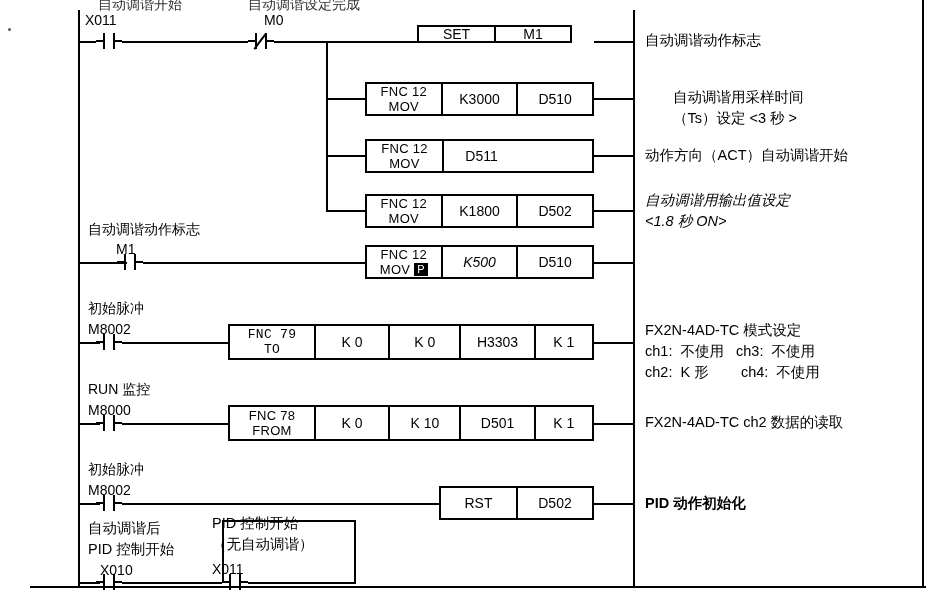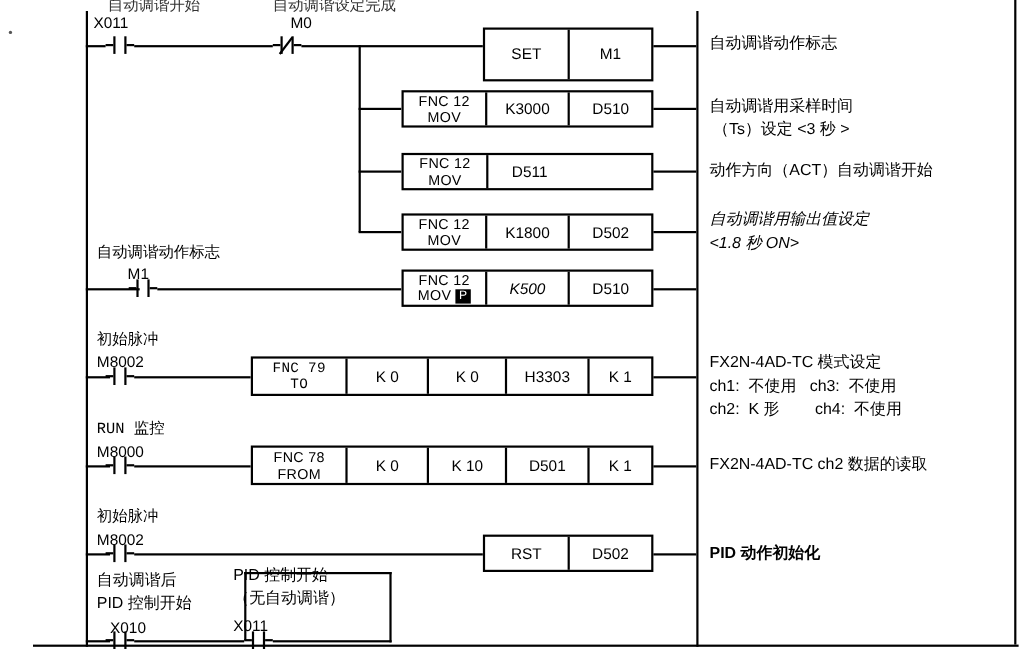--- a/index.html
+++ b/index.html
@@ -65,42 +65,42 @@
   <div class="contact nc" style="left:248px;top:33px;">
     <div class="lw"></div>
       <div class="b1"></div>
       <div class="slash"></div>
       <div class="b2"></div>
       <div class="rw"></div>
   </div>
   <div class="cn" style="left:264px;top:12px;">M0</div>
   <div class="h" style="left:274px;top:41px;width:165px;"></div>
 
-  <div class="box" style="left:439px;top:25px;width:155px;height:49px;">
+  <div class="box" style="left:417px;top:25px;width:155px;height:18px;">
     <div class="cell" style="width:77px;">SET</div>
     <div class="cell" style="width:78px;">M1</div>
   </div>
   <div class="h" style="left:594px;top:41px;width:39px;"></div>
   <div class="desc" style="left:645px;top:30px;">自动调谐动作标志</div>
 
   <div class="v" style="left:326px;top:41px;height:170px;"></div>
   <div class="h" style="left:326px;top:98px;width:39px;"></div>
   <div class="h" style="left:326px;top:155px;width:39px;"></div>
   <div class="h" style="left:326px;top:210px;width:39px;"></div>
 
   <div class="box" style="left:365px;top:82px;width:229px;height:34px;">
     <div class="cell fnc" style="width:75px;">
       <span>FNC 12</span>
       <span class="l2">MOV</span>
     </div>
     <div class="cell" style="width:77px;">K3000</div>
     <div class="cell" style="width:77px;">D510</div>
   </div>
   <div class="h" style="left:594px;top:98px;width:39px;"></div>
-  <div class="desc" style="left:645px;top:87px;text-align:center;">自动调谐用采样时间
+  <div class="desc" style="left:673px;top:87px;">自动调谐用采样时间
 （Ts）设定 &lt;3 秒 &gt;</div>
 
   <div class="box" style="left:365px;top:139px;width:229px;height:34px;">
     <div class="cell fnc" style="width:75px;">
       <span>FNC 12</span>
       <span class="l2">MOV</span>
     </div>
     <div class="cell" style="width:77px;">D511</div>
   </div>
   <div class="h" style="left:594px;top:155px;width:39px;"></div>
@@ -160,21 +160,21 @@
     <div class="cell" style="width:75px;">K 0</div>
     <div class="cell" style="width:72px;">K 0</div>
     <div class="cell" style="width:75px;">H3303</div>
     <div class="cell" style="width:59px;">K 1</div>
   </div>
   <div class="h" style="left:594px;top:342px;width:39px;"></div>
   <div class="desc" style="left:645px;top:320px;">FX2N-4AD-TC 模式设定
 ch1:  不使用   ch3:  不使用
 ch2:  K 形        ch4:  不使用</div>
 
-  <div class="lbl" style="left:88px;top:381px;font-family:Liberation Mono, monospace;">RUN 监控</div>
+  <div class="lbl" style="left:88px;top:381px;">RUN 监控</div>
   <div class="cn" style="left:88px;top:402px;">M8000</div>
   <div class="h" style="left:78px;top:423px;width:22px;"></div>
   <div class="contact" style="left:96px;top:415px;">
     <div class="lw"></div>
       <div class="b1"></div>
       <div class="b2"></div>
       <div class="rw"></div>
   </div>
   <div class="h" style="left:122px;top:423px;width:106px;"></div>
 

